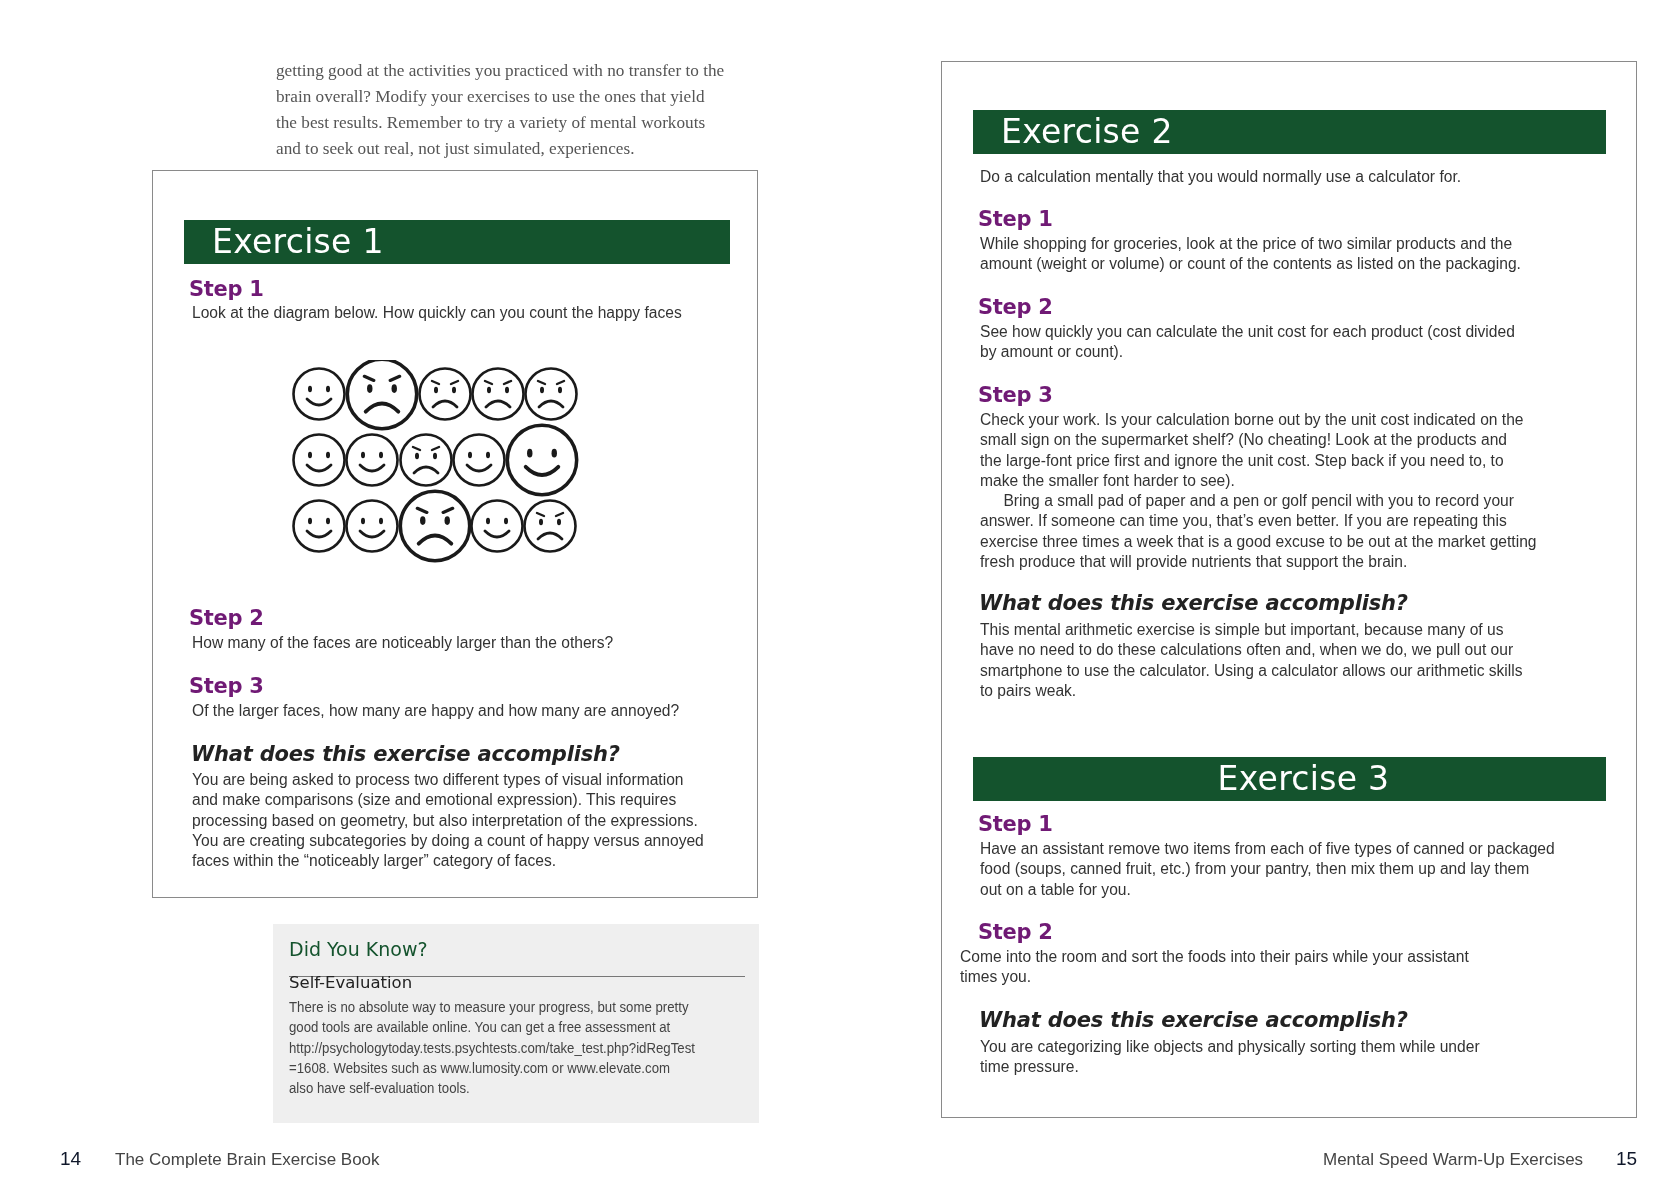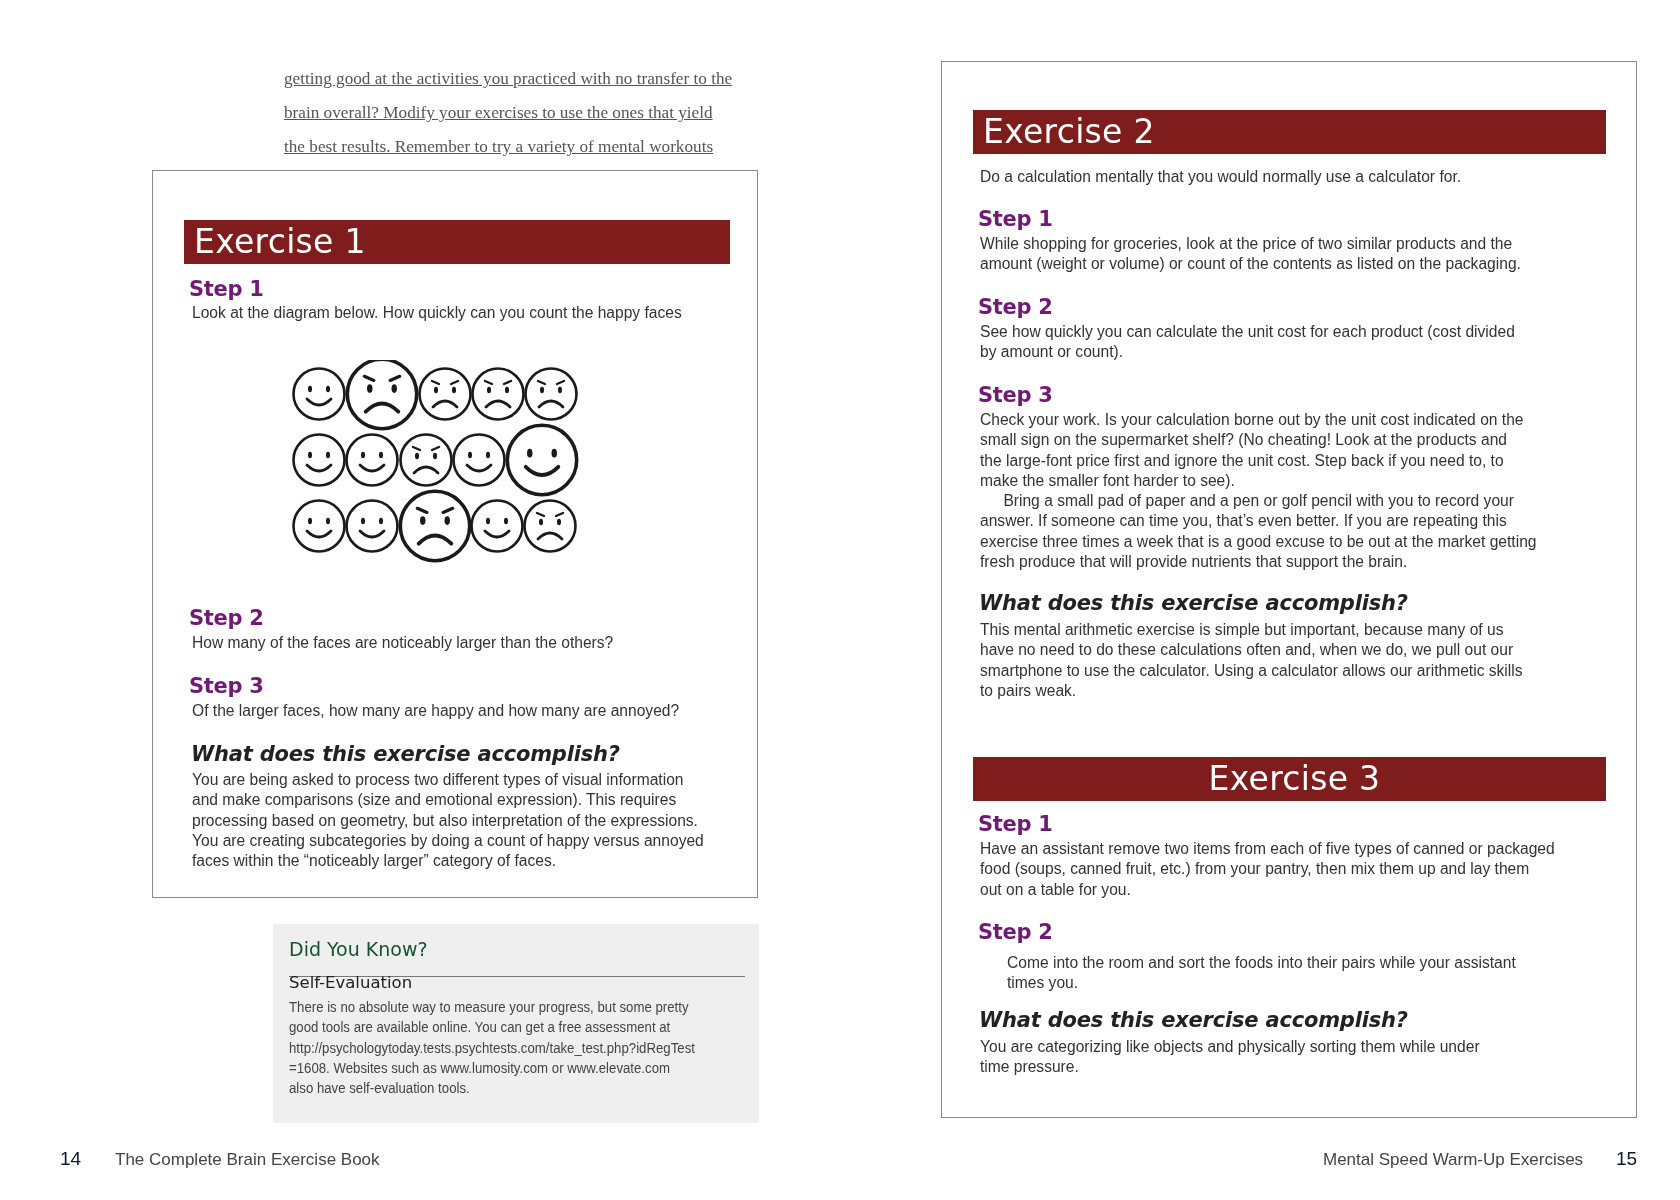--- a/index.html
+++ b/index.html
@@ -5,28 +5,28 @@
     html, body { margin: 0; padding: 0; }
     body {
       width: 1680px; height: 1200px; background: #ffffff; position: relative; overflow: hidden;
       font-family: "Liberation Sans", sans-serif; color: #2a2a2a;
     }
     .abs { position: absolute; }
     .intro {
       left: 272px; top: 56px; width: 500px;
       font-family: "Liberation Serif", serif; font-size: 17.2px; line-height: 22px; color: #555;
     }
-    .intro p { margin: 12px; text-decoration: underline; }
+    .intro p { margin: 4px; }
     .box { border: 1.5px solid #8a8a8a; background: #fff; box-sizing: border-box; }
     .box1 { left: 152px; top: 170px; width: 606px; height: 728px; }
     .box2 { left: 941px; top: 61px; width: 696px; height: 1057px; }
     .ex-banner {
-      position: absolute; background: #7f1d1d; color: #fff;
+      position: absolute; background: #14532d; color: #fff;
       font-family: "DejaVu Sans", sans-serif; font-weight: normal; letter-spacing: 0.3px;
-      font-size: 33px; line-height: 44px; padding-left: 10px; box-sizing: border-box;
+      font-size: 33px; line-height: 44px; padding-left: 28px; box-sizing: border-box;
     }
     .step-h {
       position: absolute; font-family: "DejaVu Sans", sans-serif; font-weight: bold;
       font-size: 21px; color: #701a75; letter-spacing: -0.3px;
     }
     .body-t {
       position: absolute; font-family: "Liberation Sans", sans-serif;
       font-size: 15.6px; line-height: 20.3px; color: #333;
     }
     .body-t p { margin: 0; }
@@ -216,21 +216,21 @@
 <div class="ex-banner" style="left:973px; top:757px; width:633px;text-align:center;">Exercise 3</div>
 
 <div class="step-h" style="left:978px; top:812px;">Step 1</div>
 <div class="body-t" style="left:980px; top:839px; width:650px;">
   <p>Have an assistant remove two items from each of five types of canned or packaged</p>
   <p>food (soups, canned fruit, etc.) from your pantry, then mix them up and lay them</p>
   <p>out on a table for you.</p>
 </div>
 
 <div class="step-h" style="left:978px; top:920px;">Step 2</div>
-<div class="body-t" style="left:1007px; top:947px; width:650px;margin-top:6px;">
+<div class="body-t" style="left:960px; top:947px; width:650px;">
   <p>Come into the room and sort the foods into their pairs while your assistant</p>
   <p>times you.</p>
 </div>
 
 <div class="accomp-h" style="left:979px; top:1008px;">What does this exercise accomplish?</div>
 <div class="body-t" style="left:980px; top:1037px; width:650px;">
   <p>You are categorizing like objects and physically sorting them while under</p>
   <p>time pressure.</p>
 </div>
 

